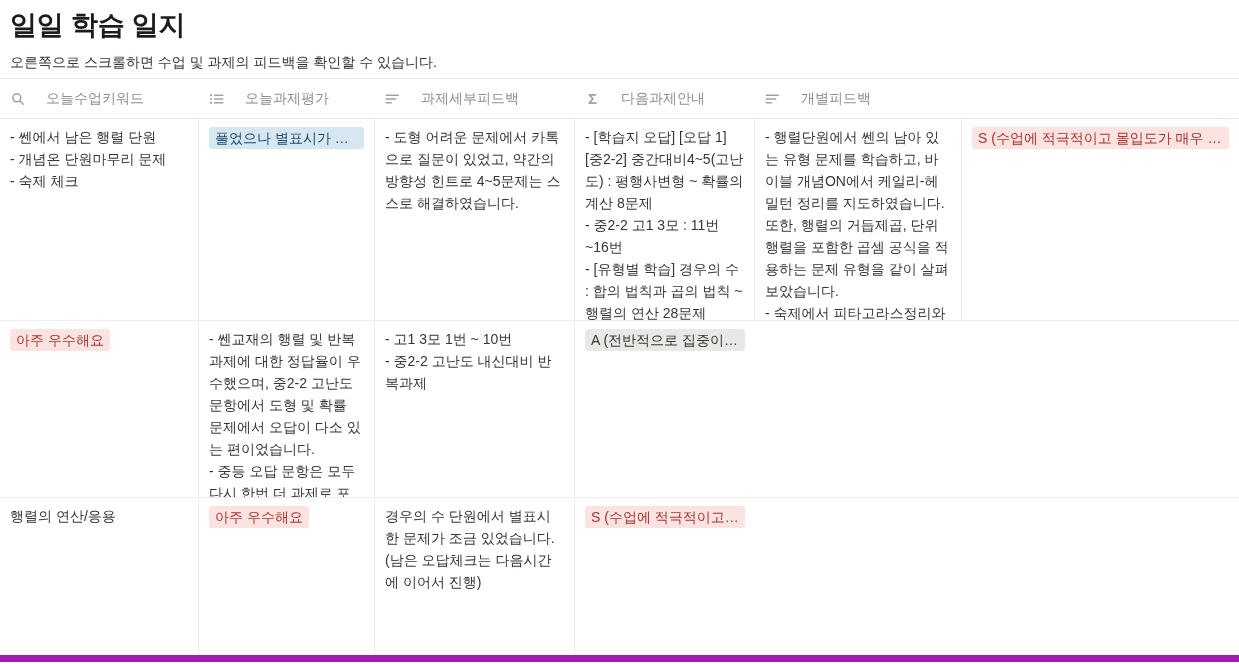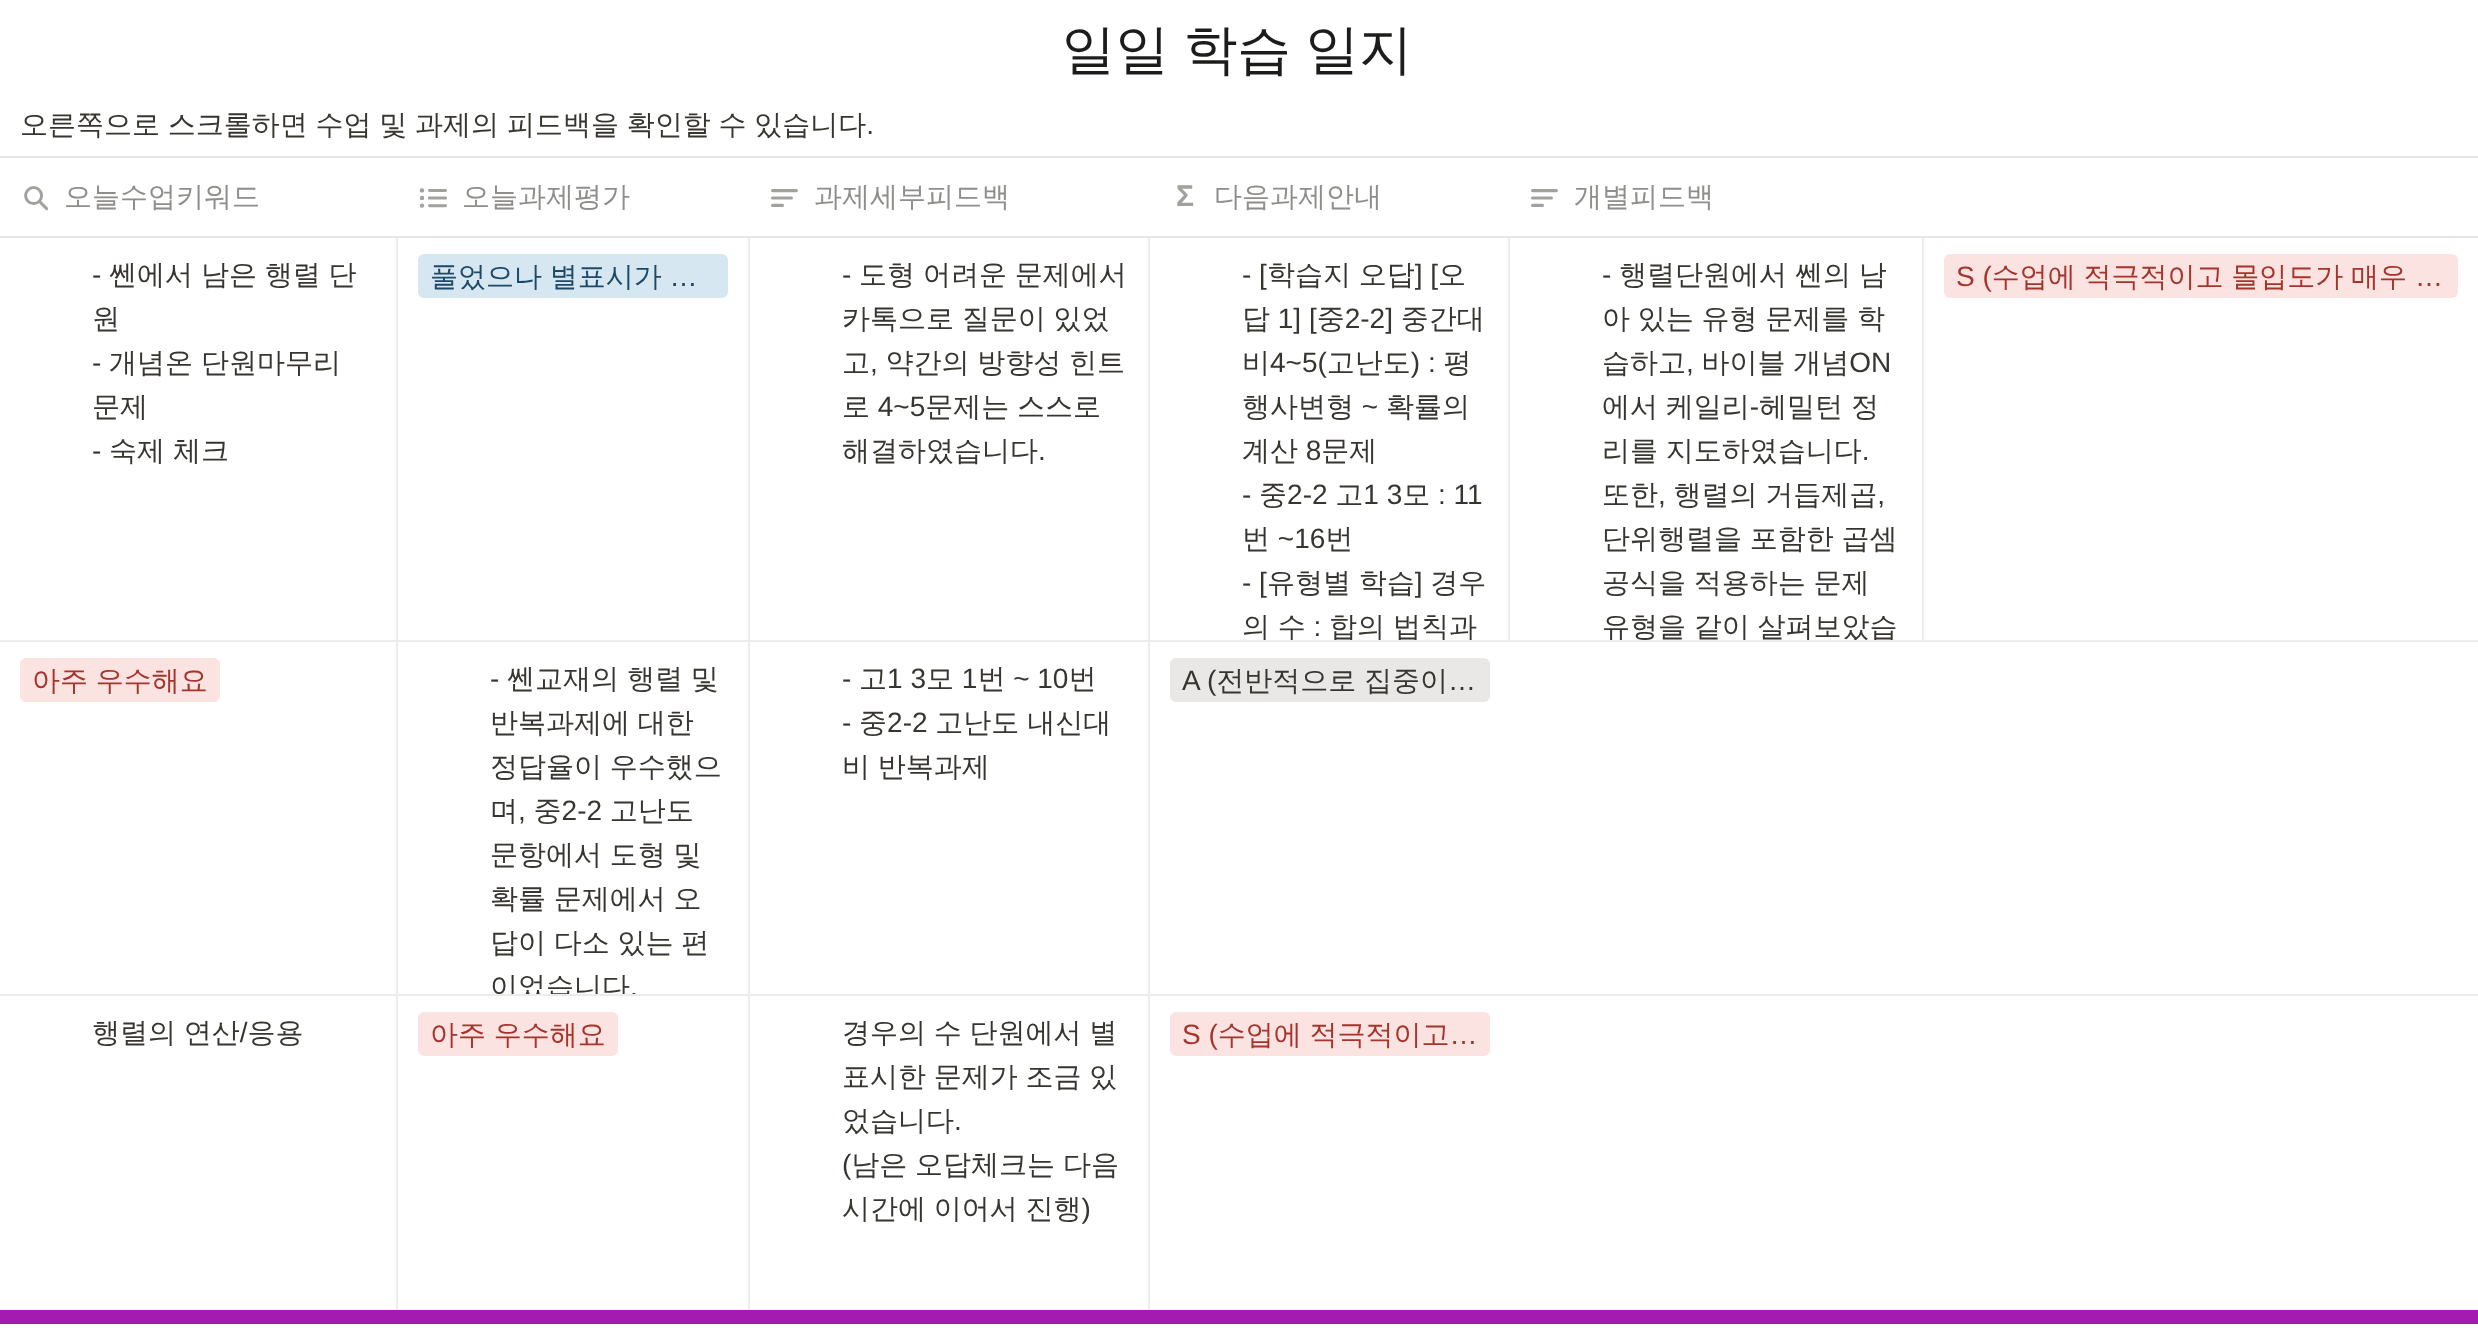--- a/index.html
+++ b/index.html
@@ -5,46 +5,45 @@
   * { margin: 0; padding: 0; box-sizing: border-box; }
   html, body { width: 1239px; height: 664px; background: #ffffff; overflow: hidden; }
   body {
     font-family: "Liberation Sans", "DejaVu Sans", sans-serif;
     color: #373530;
     -webkit-font-smoothing: antialiased;
   }
   .page-header { padding: 8px 12px 0 10px; height: 78px; }
   .page-title {
     font-size: 27px;
-    font-weight: 400;
+    font-weight: 700;
     color: #1c1c1b;
     letter-spacing: -0.2px;
     line-height: 34px;
-    text-align: center;
   }
   .page-subtitle {
     margin-top: 9px;
     font-size: 14px;
     color: #37352f;
     line-height: 22px;
   }
   .db-table { width: 1239px; }
   .grid-row {
     display: grid;
     grid-template-columns: 199px 176px 200px 180px 207px 277px;
   }
   .table-head {
     height: 41px;
     border-top: 1px solid #e6e6e4;
     border-bottom: 1px solid #e6e6e4;
   }
   .th {
     display: flex;
     align-items: center;
-    gap: 7px;
+    gap: 21px;
     padding: 0 10px;
     color: #8f8e8b;
     font-size: 14px;
     overflow: hidden;
     white-space: nowrap;
     cursor: pointer;
   }
   .th .icon { flex: 0 0 auto; display: inline-flex; align-items: center; justify-content: center; width: 15px; height: 15px; }
   .sigma-glyph { font-size: 15px; font-weight: 600; color: #a2a19e; line-height: 1; }
   .tr { border-bottom: 1px solid #ececea; }
@@ -54,21 +53,21 @@
   .tr-3 { height: 164px; }
   .td {
     padding: 7px 10px 8px 10px;
     font-size: 14px;
     line-height: 22px;
     border-right: 1px solid #ececea;
     overflow: hidden;
     cursor: pointer;
   }
   .td:last-child { border-right: none; }
-  .cell-text { white-space: pre-wrap; overflow-wrap: break-word; word-break: break-word; color: #373530; margin-left: 36px; }
+  .cell-text { white-space: pre-wrap; overflow-wrap: break-word; word-break: break-word; color: #373530; }
   .tag {
     display: inline-block;
     max-width: 100%;
     padding: 1px 6px;
     border-radius: 3px;
     font-size: 14px;
     line-height: 20px;
     white-space: nowrap;
     overflow: hidden;
     text-overflow: ellipsis;

